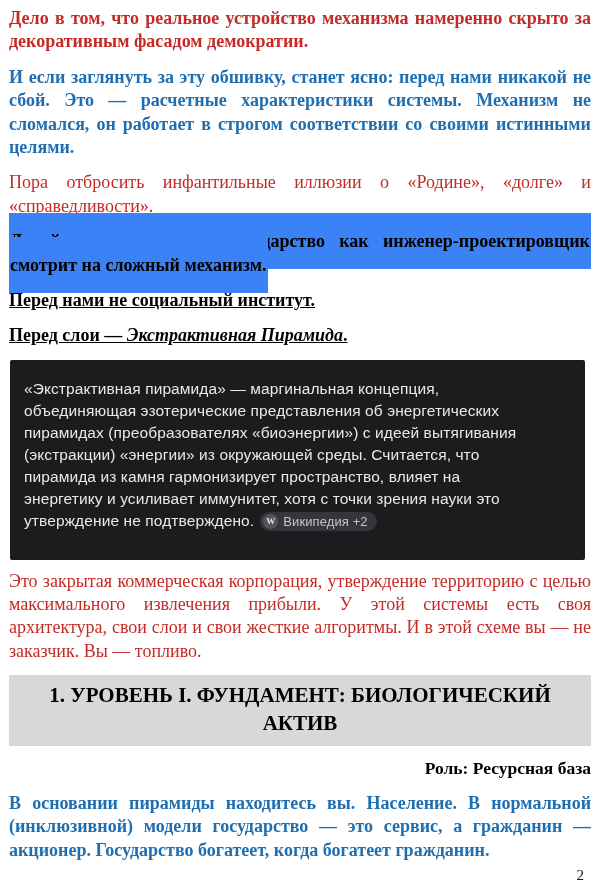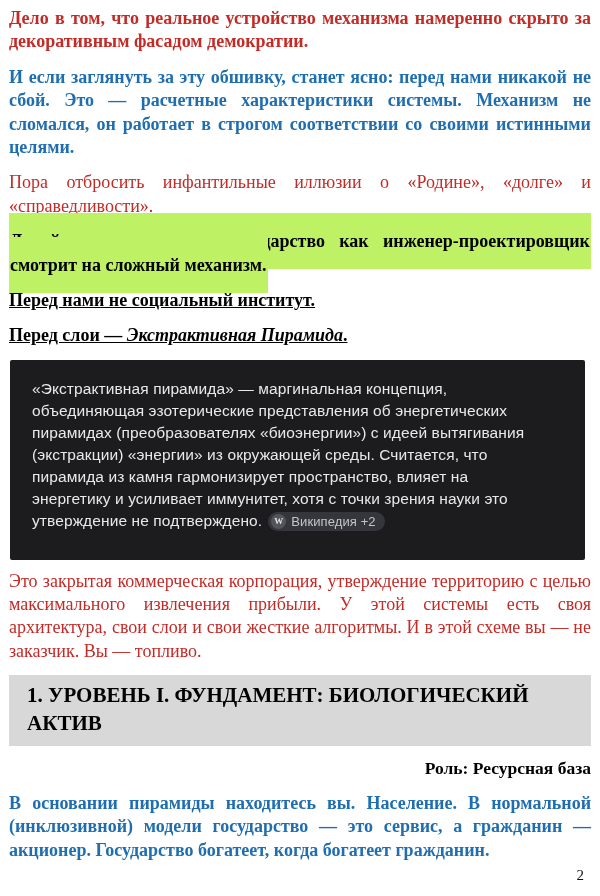--- a/index.html
+++ b/index.html
@@ -5,40 +5,40 @@
   html,body{margin:0;padding:0;background:#ffffff;}
   body{width:600px;height:896px;overflow:hidden;
        font-family:"Liberation Serif", serif;color:#000;}
   .page{position:relative;width:600px;height:896px;box-sizing:border-box;
         padding:7px 9px 0 9px;}
   p.para{margin:0 0 12px 0;font-size:18px;line-height:1.3;text-align:justify;}
   .bold{font-weight:bold;}
   .red{color:#c32b27;}
   .blue{color:#1f6eb0;}
   .nojust{text-align:left;text-decoration:underline;}
-  mark.hl{background:#bef264;color:#000;padding:18px 1px;
+  mark.hl{background:#3b82f6;color:#000;padding:18px 1px;
           -webkit-box-decoration-break:clone;box-decoration-break:clone;}
   .term{font-style:italic;text-decoration:underline;}
 
   .quote-card{background:#1c1c1e;color:#e9e9eb;border-radius:2px;
               font-family:"Liberation Sans", sans-serif;
-              margin:2px 6px 10px 1px;padding:18px 22px 12px 22px;
+              margin:2px 6px 10px 1px;padding:18px 22px 12px 14px;
               min-height:200px;box-sizing:border-box;}
   .quote-card .qtext{font-size:15.5px;line-height:1.42;max-width:500px;
                      letter-spacing:.1px;}
   .source-badge{display:inline-flex;align-items:center;gap:5px;
                 background:#35363b;border-radius:11px;padding:2px 9px 2px 3px;
                 vertical-align:middle;margin-left:6px;cursor:default;}
   .source-badge .wicon{width:15px;height:15px;border-radius:50%;background:#54555a;
                 color:#e3e3e5;font-size:9px;font-weight:bold;line-height:15px;
                 text-align:center;font-family:"Liberation Serif", serif;}
   .source-badge .blabel{font-size:13px;color:#c3c5ca;line-height:1.2;}
 
   h1.section-heading{background:#d8d8d8;margin:0 0 12px 0;padding:7px 18px 9px;
-      font-size:21px;line-height:1.3;font-weight:bold;}
+      font-size:21px;line-height:1.3;font-weight:bold;text-align:center;}
   h2.role-subheading{margin:0 0 13px 0;font-size:17.5px;font-weight:bold;
       text-align:right;}
   .page-number{position:absolute;right:16px;bottom:12px;font-size:15px;color:#111;}
 </style>
 </head>
 <body>
 
 <div class="page">
 
   <p class="para red bold">Дело в том, что реальное устройство механизма намеренно скрыто за декоративным фасадом демократии.</p>

